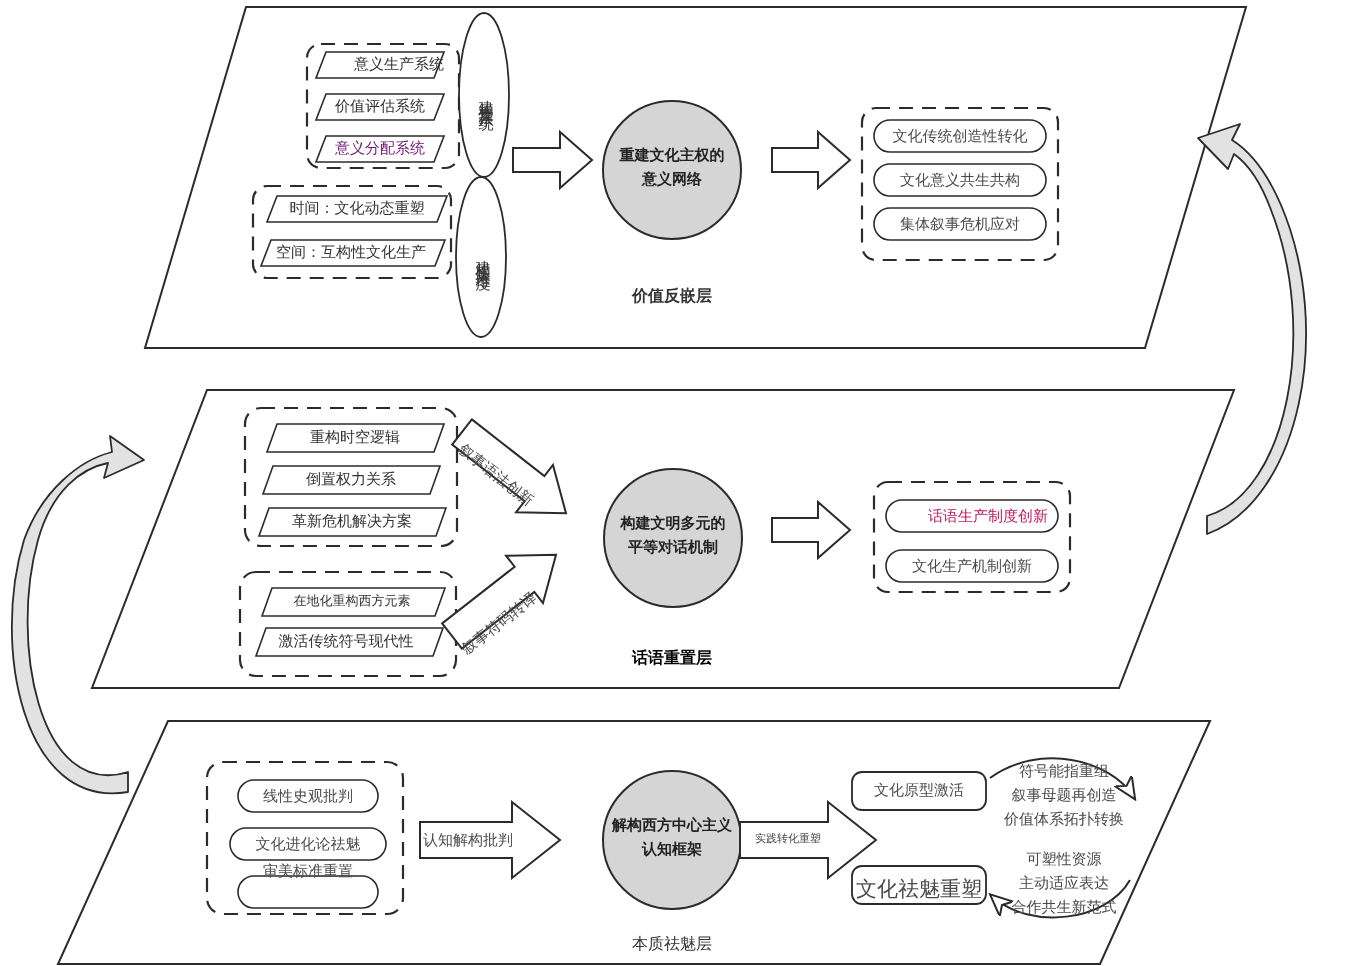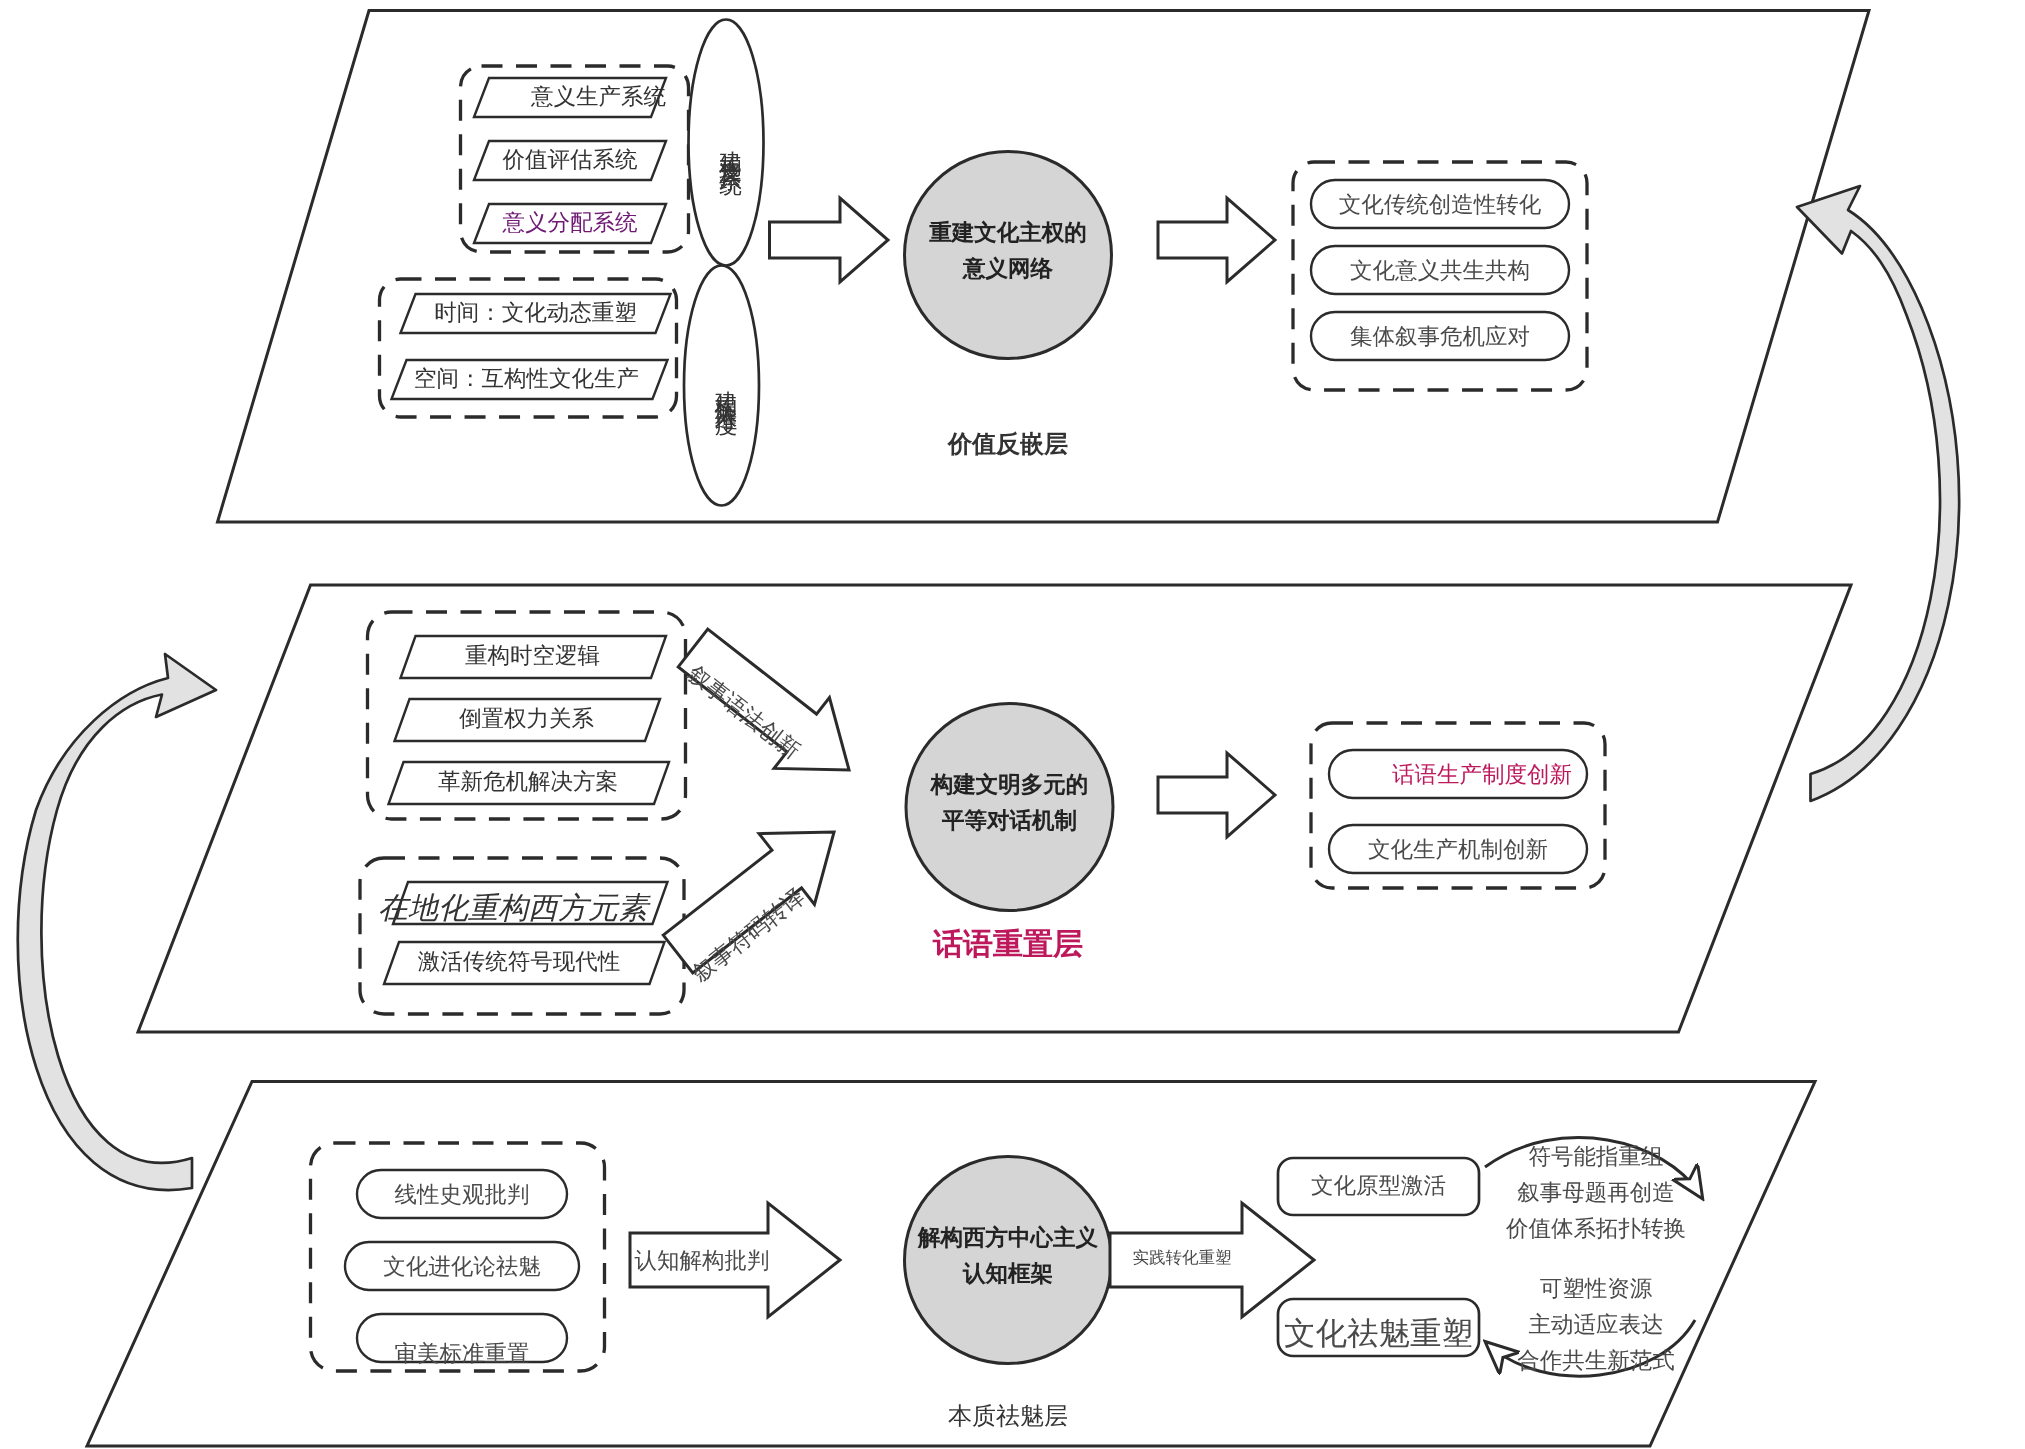--- a/index.html
+++ b/index.html
@@ -153,39 +153,39 @@
 
 <div class="htm" style="left:874px;top:127px;width:172px;text-align:center;font-size:15px;color:#4a4a4a;">文化传统创造性转化</div>
 <div class="htm" style="left:874px;top:171px;width:172px;text-align:center;font-size:15px;color:#4a4a4a;">文化意义共生共构</div>
 <div class="htm" style="left:874px;top:215px;width:172px;text-align:center;font-size:15px;color:#4a4a4a;">集体叙事危机应对</div>
 
 <div class="htm" style="left:592px;top:286px;width:160px;text-align:center;font-size:16px;font-weight:bold;color:#333;">价值反嵌层</div>
 
 <div class="htm" style="left:268px;top:428px;width:174px;text-align:center;font-size:15px;color:#333;">重构时空逻辑</div>
 <div class="htm" style="left:264px;top:470px;width:174px;text-align:center;font-size:15px;color:#333;">倒置权力关系</div>
 <div class="htm" style="left:260px;top:512px;width:184px;text-align:center;font-size:15px;color:#333;">革新危机解决方案</div>
-<div class="htm" style="left:252px;top:592px;width:180px;text-align:center;font-size:20px;color:#333;font-style:italic;">在地化重构西方元素</div>
+<div class="htm" style="left:262px;top:592px;width:180px;text-align:center;font-size:13px;color:#333;">在地化重构西方元素</div>
 <div class="htm" style="left:256px;top:632px;width:180px;text-align:center;font-size:15px;color:#333;">激活传统符号现代性</div>
 
 <div class="htm" style="left:466px;top:440px;font-size:15px;color:#4a4a4a;white-space:nowrap;
      transform:rotate(38deg);transform-origin:0 0;">叙事语法创新</div>
 <div class="htm" style="left:458px;top:644px;font-size:15px;color:#4a4a4a;white-space:nowrap;
      transform:rotate(-38deg);transform-origin:0 0;">叙事符码转译</div>
 
 <div class="htm" style="left:605px;top:514px;width:136px;text-align:center;font-size:15px;font-weight:bold;color:#222;">构建文明多元的</div>
 <div class="htm" style="left:605px;top:538px;width:136px;text-align:center;font-size:15px;font-weight:bold;color:#222;">平等对话机制</div>
 
 <div class="htm" style="left:886px;top:507px;width:204px;text-align:center;font-size:15px;color:#be185d;">话语生产制度创新</div>
 <div class="htm" style="left:886px;top:557px;width:172px;text-align:center;font-size:15px;color:#4a4a4a;">文化生产机制创新</div>
 
-<div class="htm" style="left:592px;top:616px;width:160px;text-align:center;font-size:20px;font-weight:bold;color:#be185d;">话语重置层</div>
+<div class="htm" style="left:592px;top:648px;width:160px;text-align:center;font-size:16px;font-weight:bold;color:#000000;">话语重置层</div>
 
 <div class="htm" style="left:238px;top:787px;width:140px;text-align:center;font-size:15px;color:#4a4a4a;">线性史观批判</div>
 <div class="htm" style="left:230px;top:835px;width:156px;text-align:center;font-size:15px;color:#4a4a4a;">文化进化论祛魅</div>
-<div class="htm" style="left:238px;top:893px;width:140px;text-align:center;font-size:15px;color:#4a4a4a;">审美标准重置</div>
+<div class="htm" style="left:238px;top:862px;width:140px;text-align:center;font-size:15px;color:#4a4a4a;">审美标准重置</div>
 
 <div class="htm" style="left:422px;top:831px;width:92px;text-align:center;font-size:15px;color:#4a4a4a;">认知解构批判</div>
 <div class="htm" style="left:742px;top:831px;width:92px;text-align:center;font-size:11px;color:#4a4a4a;">实践转化重塑</div>
 
 <div class="htm" style="left:594px;top:816px;width:156px;text-align:center;font-size:15px;font-weight:bold;color:#222;">解构西方中心主义</div>
 <div class="htm" style="left:594px;top:840px;width:156px;text-align:center;font-size:15px;font-weight:bold;color:#222;">认知框架</div>
 
 <div class="htm" style="left:852px;top:781px;width:134px;text-align:center;font-size:15px;color:#4a4a4a;">文化原型激活</div>
 <div class="htm" style="left:852px;top:875px;width:134px;text-align:center;font-size:21px;color:#4a4a4a;">文化祛魅重塑</div>
 

